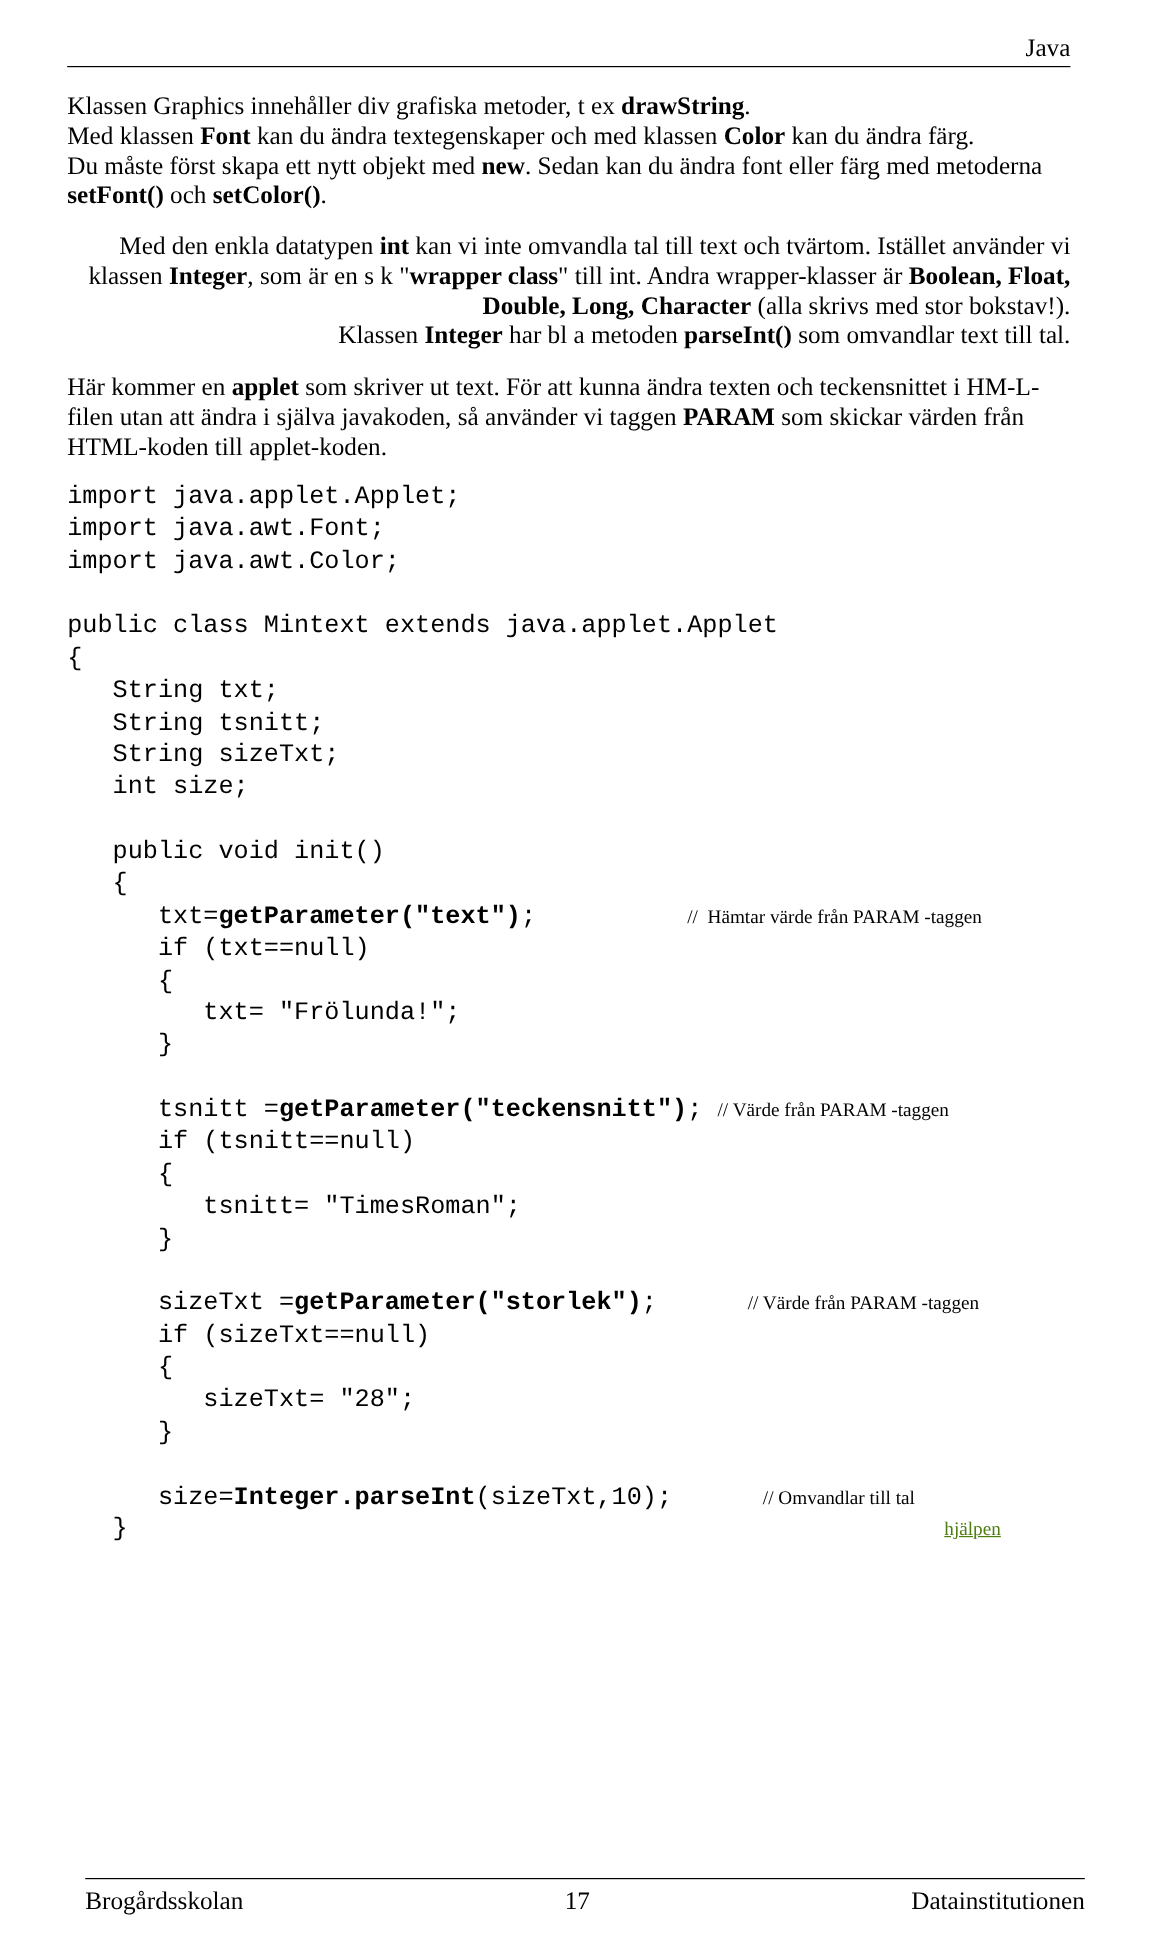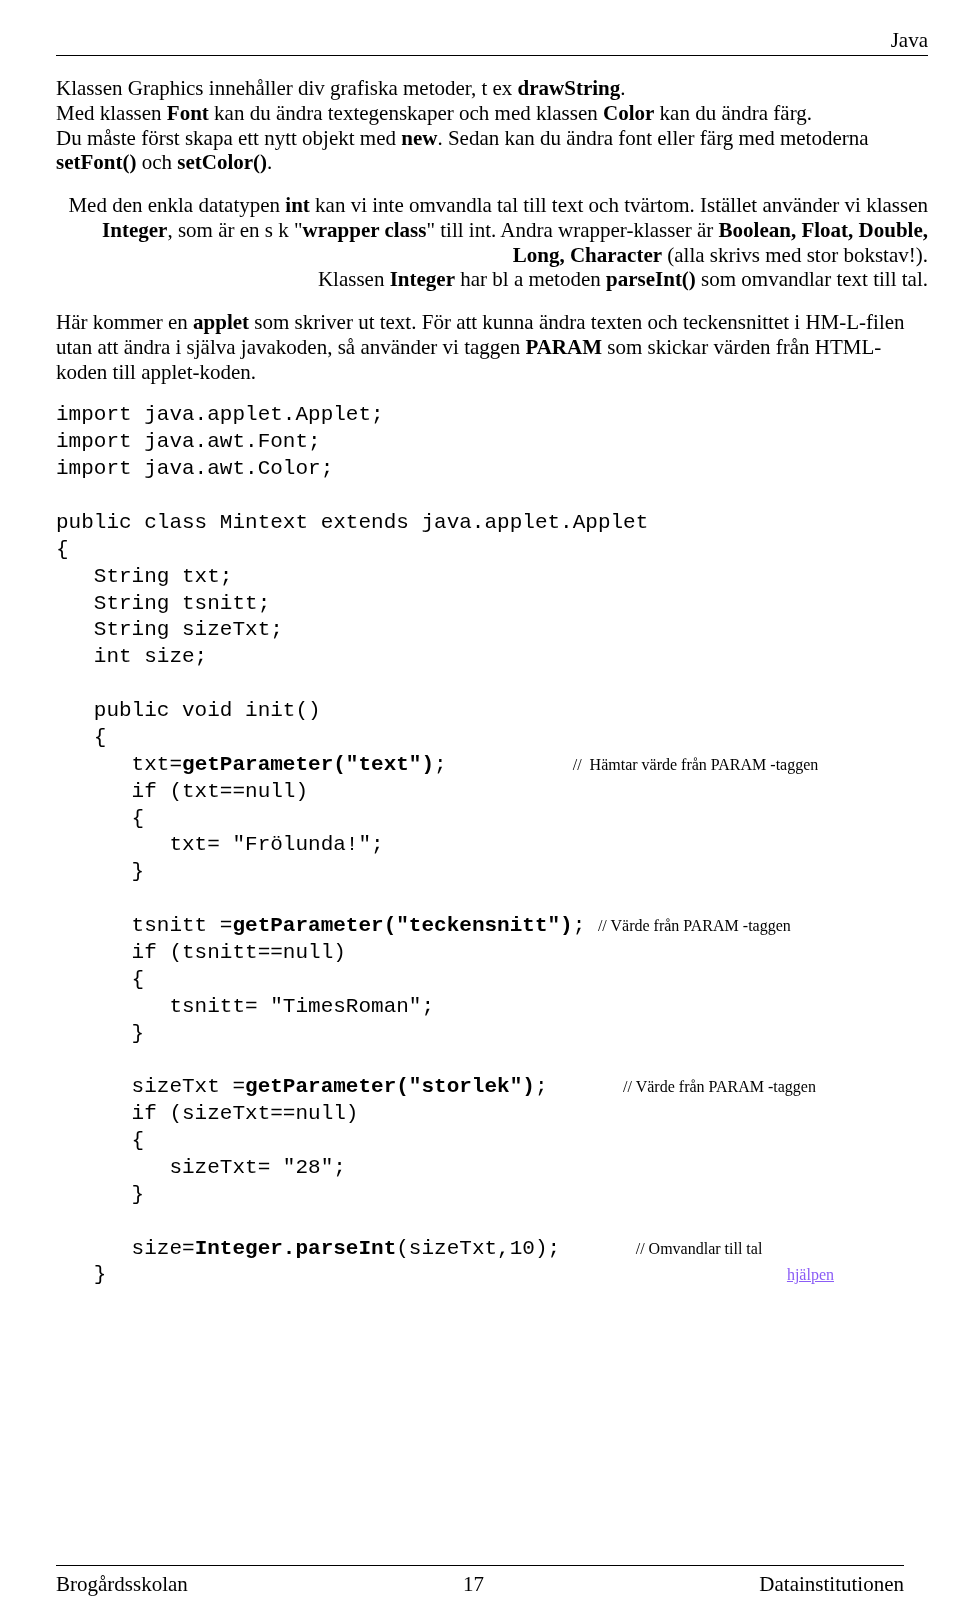--- a/index.html
+++ b/index.html
@@ -6,21 +6,21 @@
     margin: 0;
     padding: 0;
     background: #fff;
     font-family: "Times New Roman", Times, serif;
     color: #000;
   }
   .page {
     width: 960px;
     min-height: 1617px;
     box-sizing: border-box;
-    padding: 28px 32px 20px 56px;
+    padding: 28px 68px 20px 56px;
     position: relative;
   }
   .header-right {
     text-align: right;
     font-size: 21px;
     margin-bottom: 2px;
   }
   .rule {
     border: none;
     border-top: 1.5px solid #000;
@@ -61,32 +61,32 @@
     font-family: "Courier New", Courier, monospace;
     font-size: 21px;
     line-height: 1.28;
     white-space: pre;
   }
   .comment-serif {
     font-family: "Times New Roman", Times, serif;
     font-size: 16px;
   }
   .link {
-    color: #8b5cf6;
+    color: #4d7c0f;
     text-decoration: underline;
   }
   .footer {
     display: flex;
     justify-content: space-between;
     font-size: 21px;
     margin-top: 6px;
   }
   .bottom-area {
     position: absolute;
-    left: 56px;
+    left: 71px;
     right: 56px;
     bottom: 20px;
   }
 </style>
 </head>
 <body>
 
 <div class="page">
 
   <div class="header-right">Java</div>

